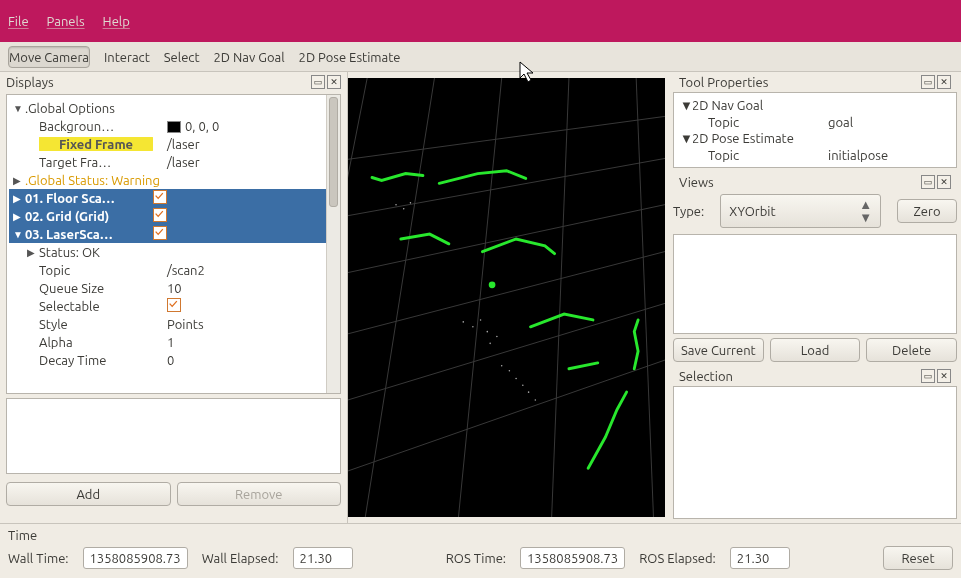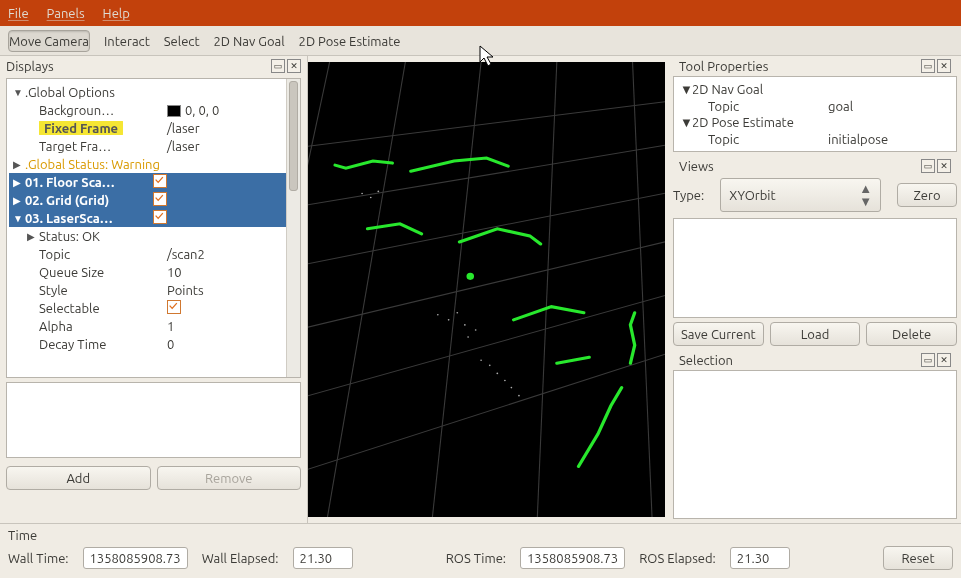--- a/index.html
+++ b/index.html
@@ -1,36 +1,36 @@
 <!DOCTYPE html>
 <html><head>
 <meta charset="utf-8">
 <style>
 * { box-sizing: border-box; margin: 0; padding: 0; font-family: "Ubuntu", "Liberation Sans", sans-serif; font-size: 13px; }
 body { background: #f0ece4; color: #3c3b37; width: 961px; height: 578px; overflow: hidden; display: flex; flex-direction: column; }
-.menubar { background: #c2410c; color: #dfdbd2; height: 26px; display: flex; align-items: center; padding: 0 8px; gap: 18px; }
+.menubar { background: #be185d; color: #dfdbd2; height: 42px; display: flex; align-items: center; padding: 0 8px; gap: 18px; }
 .menubar span { text-decoration: underline; text-decoration-color: rgba(223,219,210,0.5); text-underline-offset: 2px; }
 .toolbar { background: #e8e4dc; height: 30px; display: flex; align-items: center; padding: 4px 8px; gap: 14px; border-bottom: 1px solid #c8c4bc; }
 .toolbar-btn { padding: 3px 0; border-radius: 4px; cursor: pointer; }
 .toolbar-btn.active { background: #dcd8d0; border: 1px solid #a8a49c; box-shadow: inset 0 1px 2px rgba(0,0,0,0.15); }
 .main { flex: 1; display: flex; min-height: 0; }
-.left { width: 308px; display: flex; flex-direction: column; border-right: 1px solid #c8c4bc; }
+.left { width: 348px; display: flex; flex-direction: column; border-right: 1px solid #c8c4bc; }
 .panel-header { display: flex; align-items: center; justify-content: space-between; padding: 3px 6px; font-size: 13px; }
 .panel-icons { display: flex; gap: 2px; }
 .panel-icon { width: 14px; height: 14px; border: 1px solid #888; display:inline-flex; align-items:center; justify-content:center; font-size:9px; line-height:1; background:#f4f0e8; cursor:pointer; }
 .tree-wrap { flex: 0 0 auto; height: 300px; background: #fff; margin: 2px 6px; border: 1px solid #b8b4ac; overflow-y: auto; position: relative; }
 .tree { padding: 4px 2px; }
 .tree-row { display: flex; align-items: center; min-height: 18px; padding: 1px 4px; }
 .tree-row .arrow { width: 12px; font-size: 10px; color: #555; cursor: pointer; }
 .tree-row .lbl { flex: 0 0 120px; white-space: nowrap; overflow: hidden; text-overflow: ellipsis; }
 .tree-row .val { flex: 1; padding-left: 8px; white-space: nowrap; overflow: hidden; text-overflow: ellipsis; }
 .tree-row.selected { background: #3b6ea5; color: #fff; }
 .tree-row.selected .arrow { color: #fff; }
 .indent-1 { padding-left: 18px; }
-.fixed-frame-pill { background: #f5e633; color: #555; padding: 1px 5px; border-radius: 2px; font-weight: bold; text-align: center; }
+.fixed-frame-pill { background: #f5e633; color: #555; padding: 1px 20px; border-radius: 2px; font-weight: bold; text-align: center; }
 .warn { color: #d99a00; }
 .checkmark { display:inline-block; width:14px; height:14px; border:1px solid #d07830; background:#fff; position:relative; }
 .checkmark::after { content:"✓"; color:#e07020; position:absolute; top:-2px; left:1px; font-size:12px; font-weight:bold; }
 .colorswatch { display:inline-block; width:14px; height:12px; background:#000; border:1px solid #888; vertical-align:middle; margin-right:4px; }
 .scrollbar { position:absolute; right:0; top:0; bottom:0; width:14px; background:#eceae4; border-left:1px solid #d0ccc4; }
 .scrollbar-thumb { position:absolute; left:2px; right:2px; top:2px; height:110px; background:#cac6be; border:1px solid #b0aca4; border-radius:3px; }
 .desc-box { height: 76px; background:#fff; margin: 2px 6px; border:1px solid #b8b4ac; }
 .btn-row { display:flex; gap:6px; padding:6px;justify-content:flex-end; }
 .btn { flex:1; padding:4px 0; text-align:center; background:linear-gradient(#f8f6f0,#e6e2da); border:1px solid #b0aca4; border-radius:4px; cursor:pointer; }
 .btn.disabled { color:#a8a49c; }
@@ -129,27 +129,27 @@
             <span class="lbl">Topic</span>
             <span class="val">/scan2</span>
           </div>
         <div class="tree-row indent-1">
             <span class="arrow"></span>
             <span class="lbl">Queue Size</span>
             <span class="val">10</span>
           </div>
         <div class="tree-row indent-1">
             <span class="arrow"></span>
+            <span class="lbl">Selectable</span>
+            <span class="val"><span class="checkmark"></span></span>
+          </div>
+        <div class="tree-row indent-1">
+            <span class="arrow"></span>
             <span class="lbl">Style</span>
             <span class="val">Points</span>
-          </div>
-        <div class="tree-row indent-1">
-            <span class="arrow"></span>
-            <span class="lbl">Selectable</span>
-            <span class="val"><span class="checkmark"></span></span>
           </div>
         <div class="tree-row indent-1">
             <span class="arrow"></span>
             <span class="lbl">Alpha</span>
             <span class="val">1</span>
           </div>
         <div class="tree-row indent-1">
             <span class="arrow"></span>
             <span class="lbl">Decay Time</span>
             <span class="val">0</span>

